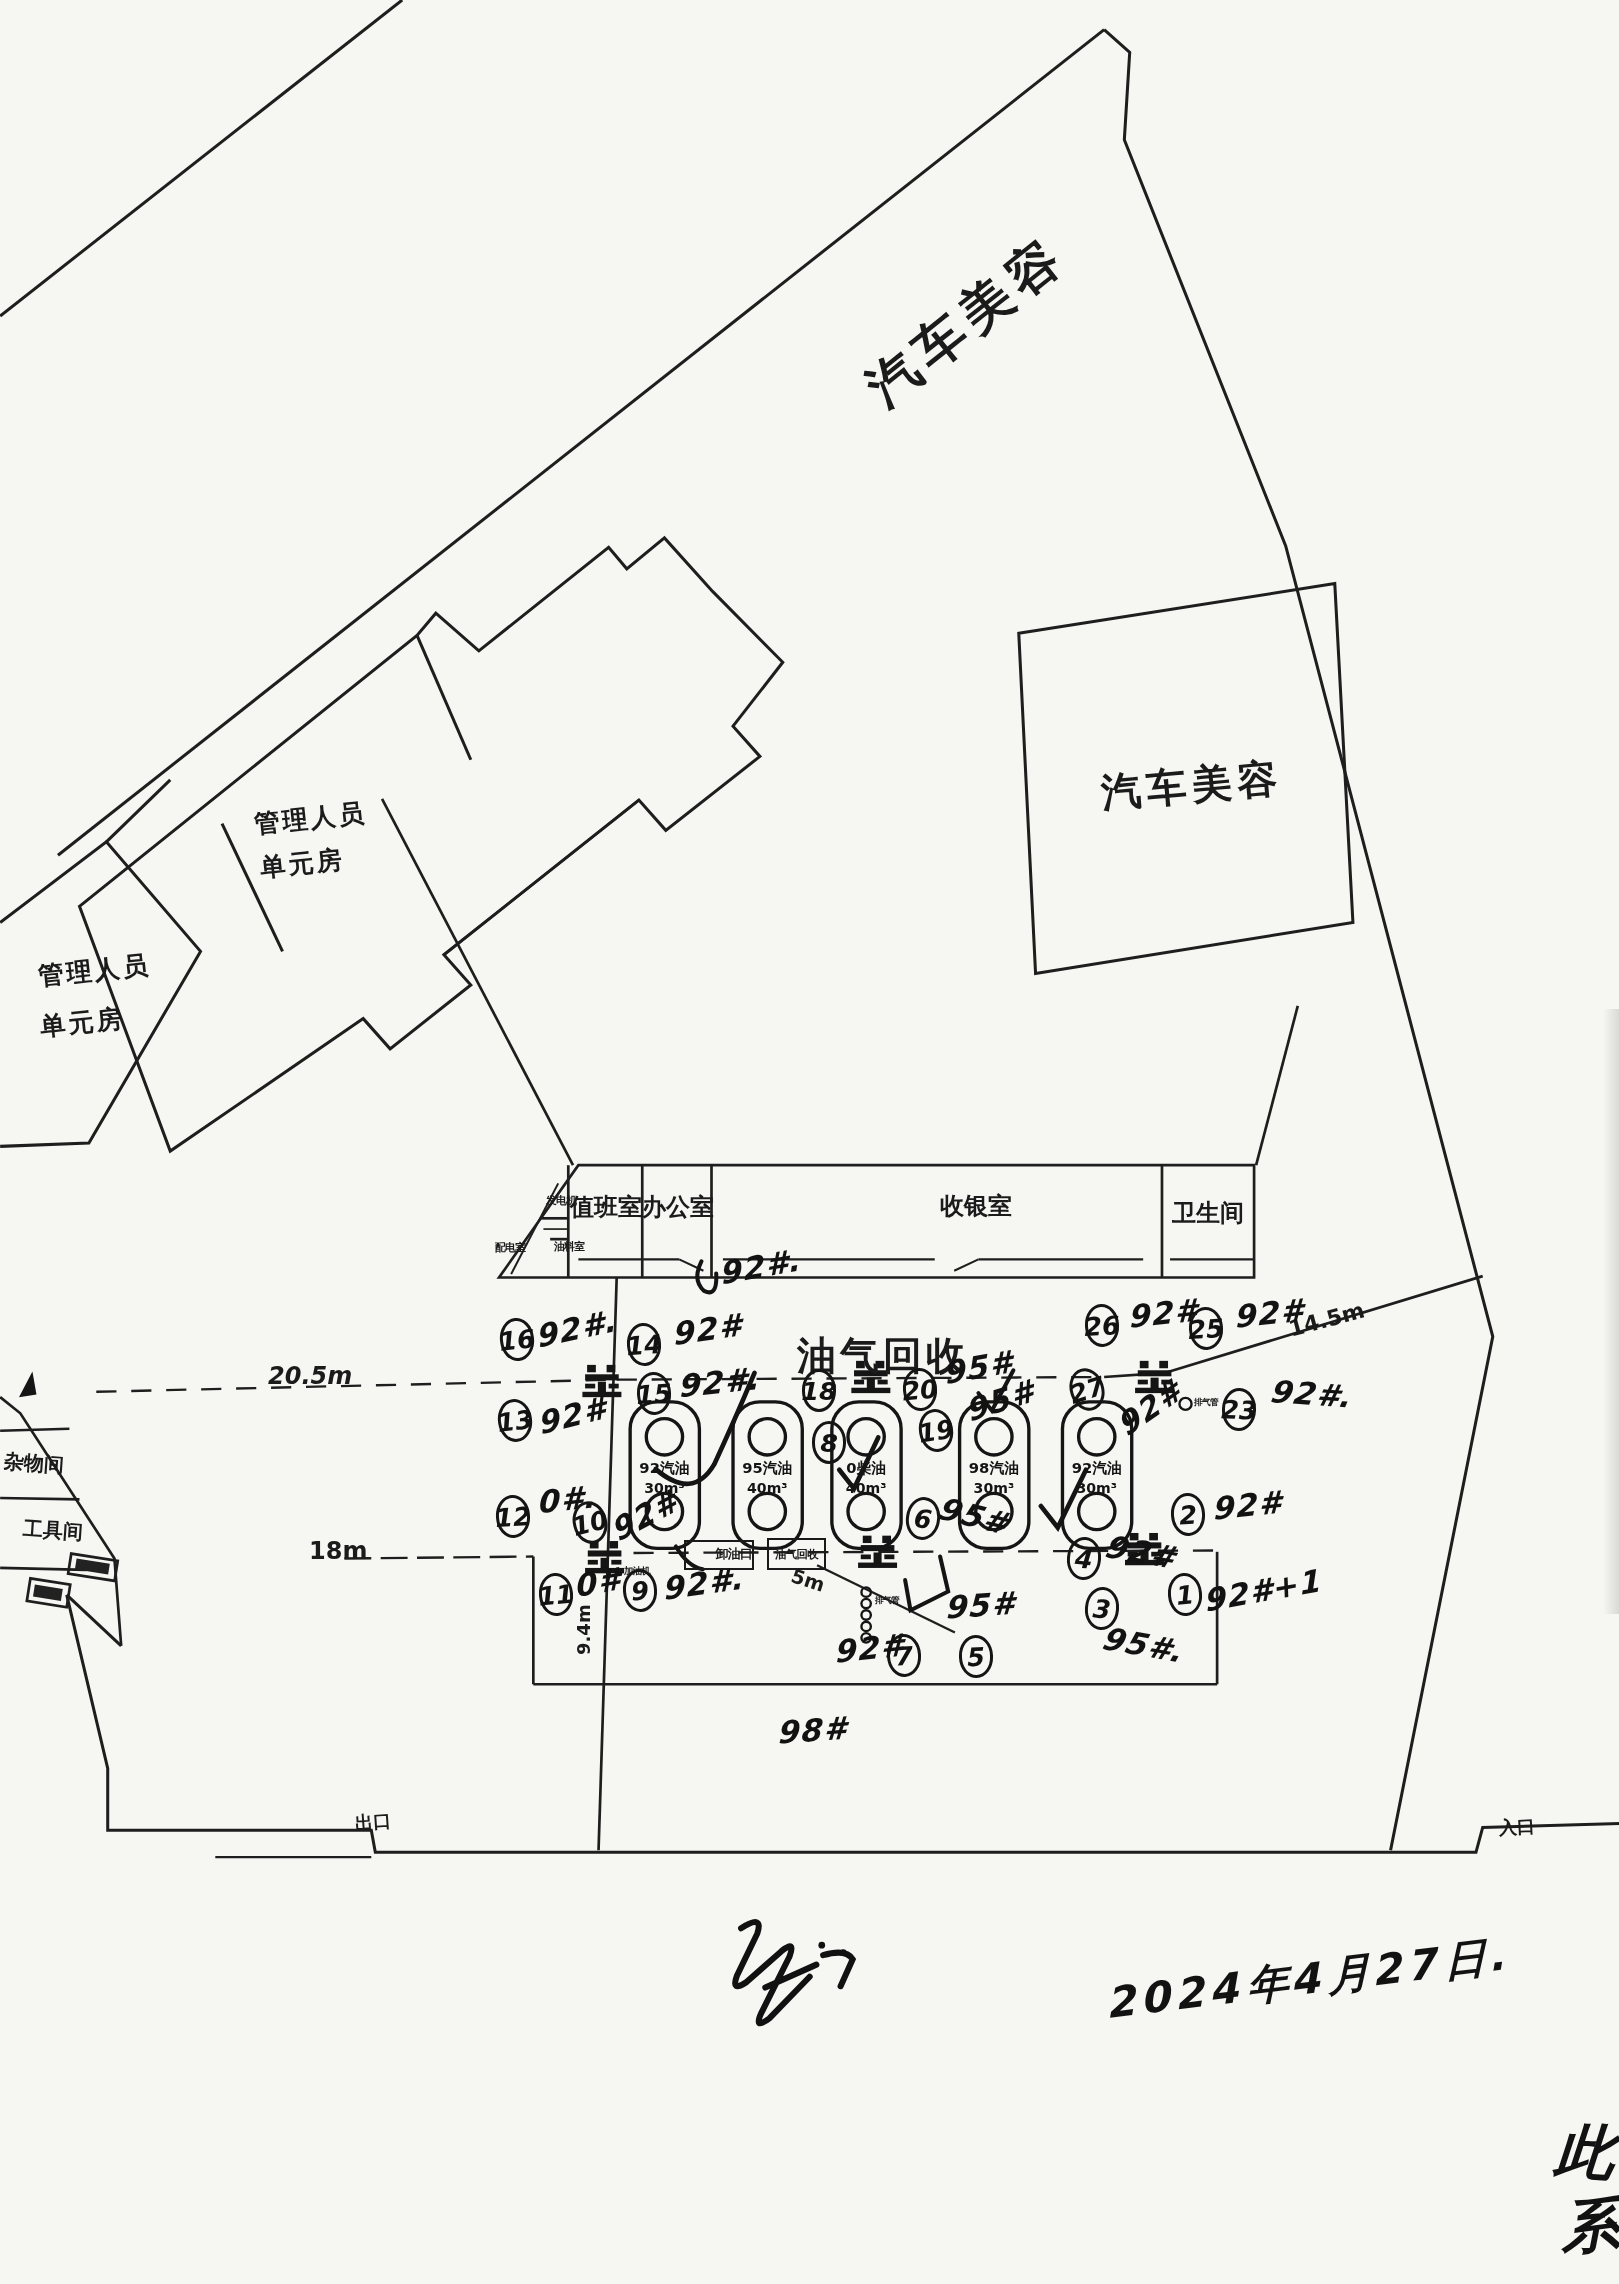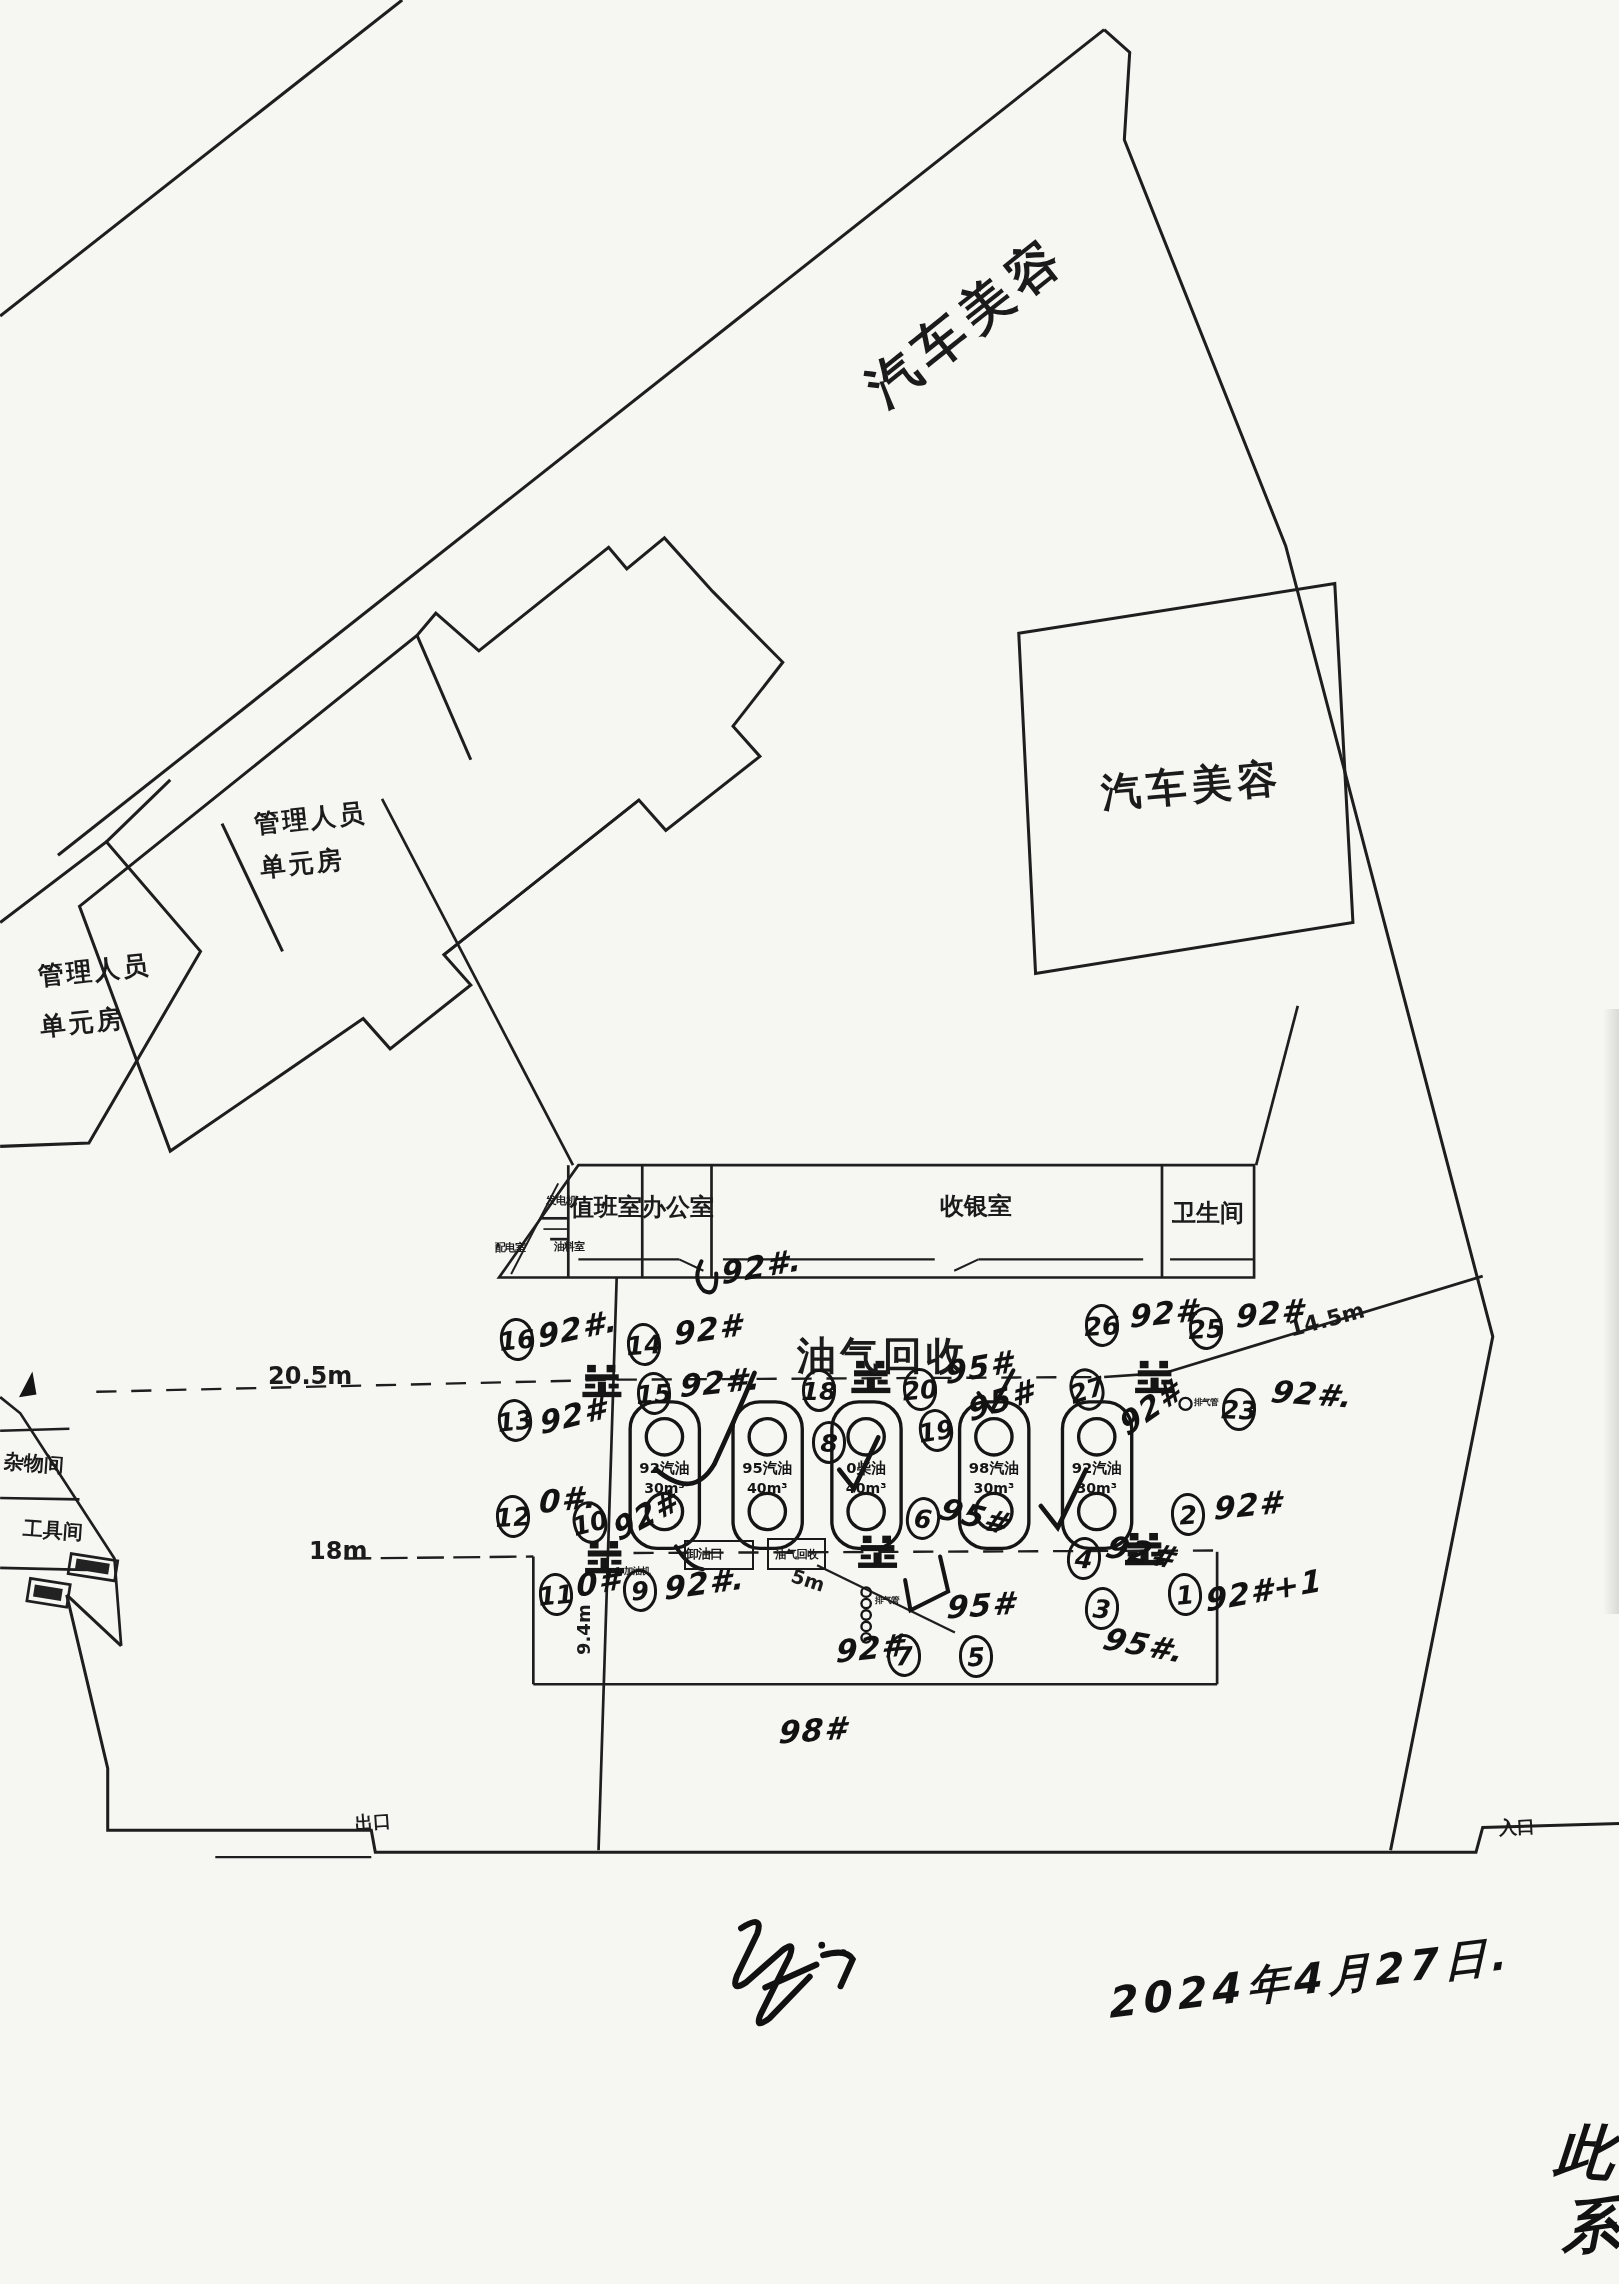--- a/index.html
+++ b/index.html
@@ -211,32 +211,32 @@
 
 <div class="abs print roomlabel" style="left:606px;top:1191px;">值班室</div>
 <div class="abs print roomlabel" style="left:678px;top:1191px;">办公室</div>
 <div class="abs print roomlabel" style="left:976px;top:1190px;">收银室</div>
 <div class="abs print roomlabel" style="left:1208px;top:1197px;">卫生间</div>
 
 <div class="abs print tinylabel" style="left:546px;top:1194px;">发电机</div>
 <div class="abs print tinylabel" style="left:554px;top:1240px;">油料室</div>
 <div class="abs print tinylabel" style="left:495px;top:1241px;">配电室</div>
 
-<div class="abs print" style="left:684px;top:1540px;width:66px;height:25.5px;border:2.7px solid #1a1a1a;display:flex;align-items:center;justify-content:flex-start;">
+<div class="abs print" style="left:684px;top:1540px;width:66px;height:25.5px;border:2.7px solid #1a1a1a;display:flex;align-items:center;justify-content:flex-end;">
   <span class="tinylabel" style="font-size:12.8px;">卸油口</span>
 </div>
 <div class="abs print" style="left:767px;top:1538px;width:55px;height:28px;border:2.7px solid #1a1a1a;display:flex;align-items:center;justify-content:center;">
   <span class="tinylabel" style="font-size:11.4px;">油气回收</span>
 </div>
 
 <div class="abs print tinylabel" style="left:624px;top:1565px;font-size:9.4px;">加油机</div>
 <div class="abs print tinylabel" style="left:875px;top:1595px;font-size:8.7px;">排气管</div>
 <div class="abs print tinylabel" style="left:1194px;top:1397px;font-size:8.7px;">排气管</div>
 
-<div class="abs print dim" style="left:268px;top:1362px;">20.5m</div>
+<div class="abs print dim" style="left:268px;top:1362px;font-style:italic;">20.5m</div>
 <div class="abs print dim" style="left:309px;top:1529px;margin-top:8px;">18m</div>
 <div class="abs print dim" style="left:1288px;top:1307px;font-size:22px;transform:rotate(-15deg);">14.5m</div>
 <div class="abs print dim" style="left:573px;top:1655px;font-size:18px;transform:rotate(-90deg);transform-origin:left top;">9.4m</div>
 <div class="abs print dim" style="left:791px;top:1569px;font-size:19.5px;transform:rotate(18deg);">5m</div>
 
 <div class="abs print b" style="left:4px;top:1450px;font-size:20px;transform:rotate(4deg);">杂物间</div>
 <div class="abs print b" style="left:23px;top:1517px;font-size:20px;transform:rotate(4deg);">工具间</div>
 
 <div class="abs print b" style="left:355px;top:1810px;font-size:18px;transform:rotate(-4deg);">出口</div>
 <div class="abs print b" style="left:1499px;top:1815px;font-size:18px;transform:rotate(-3deg);">入口</div>

